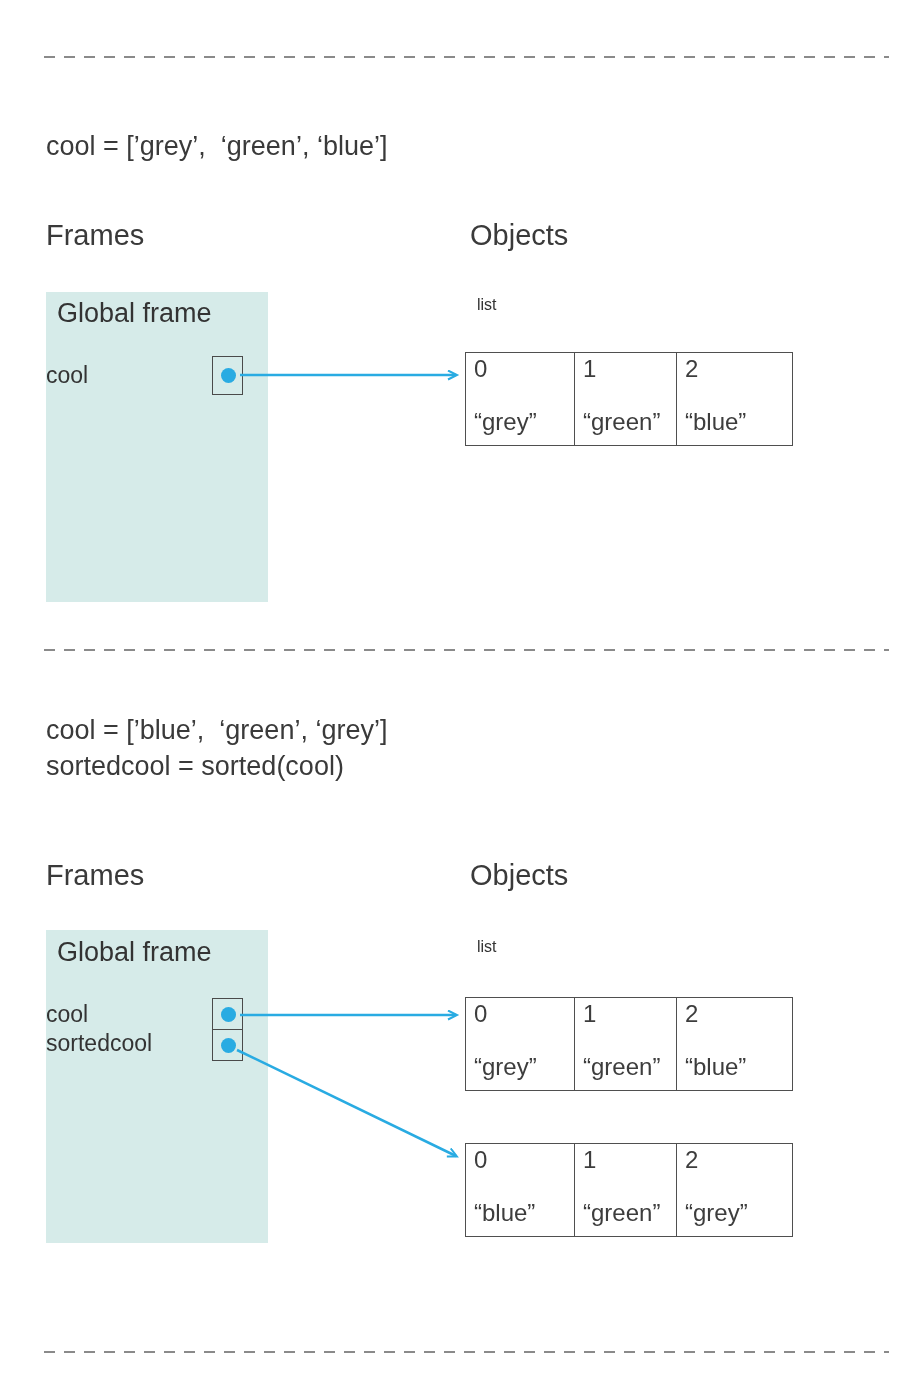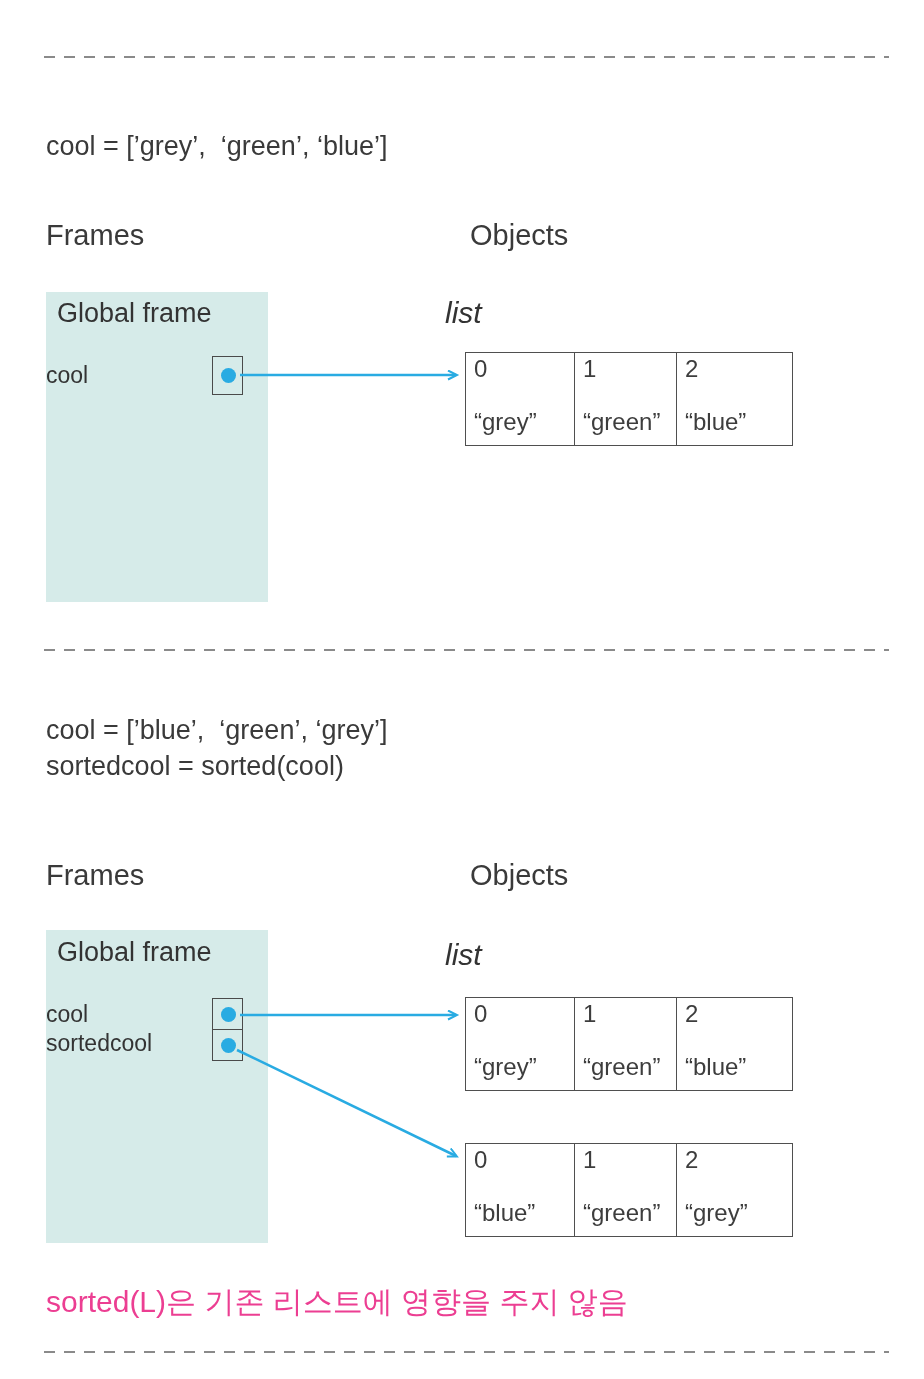--- a/index.html
+++ b/index.html
@@ -64,24 +64,23 @@
   }
   .dot {
     position: absolute;
     width: 15px;
     height: 15px;
     border-radius: 50%;
     background: #29abe2;
   }
   .obj-label {
     position: absolute;
-    left: 445px;
-    font-size: 30px;
+    left: 477px;
+    font-size: 16px;
     color: #333333;
-    font-style: italic;
   }
   .list-table {
     position: absolute;
     left: 465px;
     width: 328px;
     height: 94px;
     border: 1.5px solid #4f4f4f;
     box-sizing: border-box;
     display: flex;
     background: #ffffff;
@@ -192,21 +191,20 @@
     <div class="cell c1">
       <span class="idx">1</span>
       <span class="val">“green”</span>
     </div>
     <div class="cell c2">
       <span class="idx">2</span>
       <span class="val">“grey”</span>
     </div>
   </div>
 
-  <div class="note" style="top:1282px;">sorted(L)은 기존 리스트에 영향을 주지 않음</div>
 
   <div class="divider" style="top:1351px;"></div>
 
   <svg class="arrows" width="924" height="1379" viewBox="0 0 924 1379">
     <defs>
       <marker id="ah" markerWidth="13" markerHeight="12" refX="9" refY="5" orient="auto" markerUnits="userSpaceOnUse">
         <path d="M1,0.5 L10,5 L1,9.5" fill="none" stroke="#29abe2" stroke-width="2"></path>
       </marker>
     </defs>
     <line x1="240" y1="375" x2="456" y2="375" stroke="#29abe2" stroke-width="2.5" marker-end="url(#ah)"></line>

